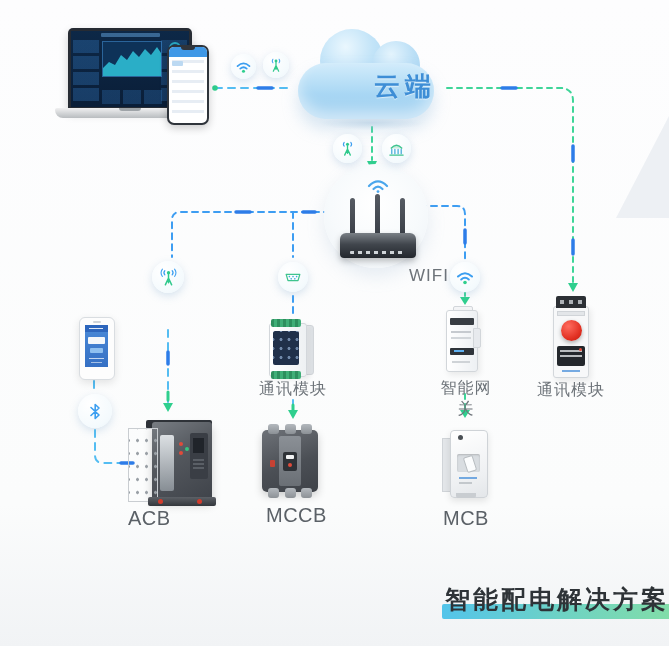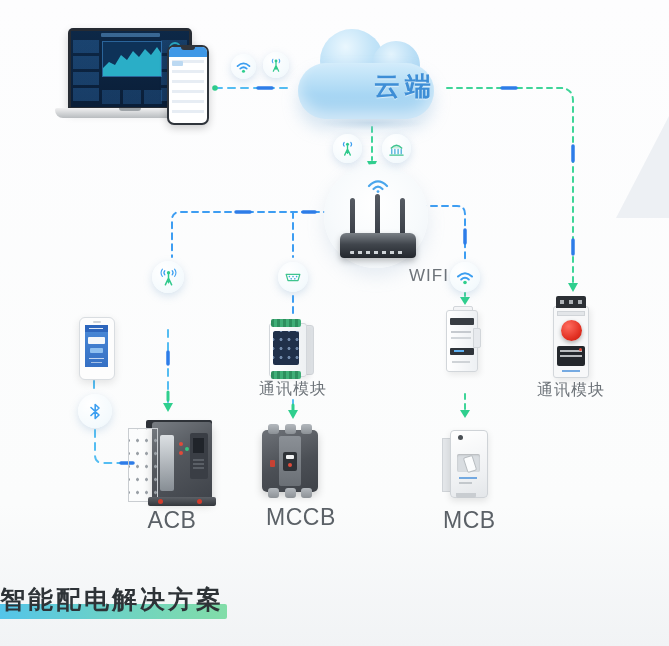--- a/index.html
+++ b/index.html
@@ -16,21 +16,21 @@
   .ln-accent{stroke:#2d7ce8;stroke-width:3.5;fill:none;stroke-linecap:round;}
   .ln-greenseg{stroke:#2fcf8e;stroke-width:3;fill:none;stroke-linecap:round;}
   .arrow{fill:#2fcf8e;}
   .dot-green{fill:#2fcf8e;}
   
   .icirc{position:absolute;border-radius:50%;z-index:3;display:flex;align-items:center;justify-content:center;
     background:radial-gradient(circle at 35% 30%,#ffffff 0%,#f4fafd 70%,#e9f3f9 100%);
     box-shadow:0 3px 8px rgba(120,160,200,.28);}
   
   .lbl{position:absolute;color:#6d7379;z-index:2;}
-  .lbl-en{font-size:23px;color:#5b6167;text-align:center;letter-spacing:.5px;}
+  .lbl-en{font-size:20px;color:#5b6167;letter-spacing:.5px;}
   .lbl-cn{font-size:16px;text-align:center;letter-spacing:1px;}
   
   .laptop{position:absolute;left:55px;top:28px;width:150px;height:92px;z-index:2;}
   .laptop-screen{position:absolute;left:13px;top:0;width:124px;height:82px;background:#262b33;
     border-radius:5px 5px 0 0;padding:3px;box-sizing:border-box;box-shadow:0 4px 10px rgba(0,0,0,.18);}
   .laptop-display{position:relative;width:100%;height:100%;background:linear-gradient(180deg,#0d2847,#0a1e38);overflow:hidden;}
   .ld-title{position:absolute;left:25%;top:2px;width:50%;height:4px;background:rgba(110,180,240,.45);border-radius:1px;}
   .ld-left{position:absolute;left:2px;top:9px;width:26px;bottom:3px;
     background:repeating-linear-gradient(180deg,rgba(60,140,220,.28) 0 13px,rgba(0,0,0,0) 13px 16px);}
   .ld-right{position:absolute;right:2px;top:9px;width:26px;bottom:3px;
@@ -175,21 +175,21 @@
   .label-monitoring .sep{display:inline-block;width:12px;}
   .label-cellular{left:135px;top:289px;width:66px;line-height:18px;}
   .label-wifi{left:409px;top:266px;font-size:17px;letter-spacing:1px;}
   .label-comm{left:258px;top:379px;width:70px;}
   .label-gw{left:433px;top:378px;width:66px;}
   .label-isw{left:537px;top:380px;width:68px;}
   .label-acb{left:128px;top:507px;width:88px;}
   .label-mccb{left:258px;top:504px;width:64px;margin-left:8px;}
   .label-mcb{left:443px;top:507px;width:44px;}
   
-  .title-wrap{position:absolute;left:0;top:583px;width:669px;text-align:left;z-index:2;}
+  .title-wrap{position:absolute;left:0;top:583px;width:669px;text-align:right;z-index:2;}
   .title-inline{position:relative;display:inline-block;}
   .title-bar{position:absolute;left:-3px;right:-3px;bottom:-3px;height:15px;border-radius:2px;z-index:0;
     background:linear-gradient(90deg,#53c4ea 0%,#6fd3c2 55%,#82dda8 100%);}
   .title-text{position:relative;z-index:1;font-size:25px;font-weight:bold;letter-spacing:3px;color:#2e3337;}
   
   .sz25{width:25px;height:25px;} .sz26{width:26px;height:26px;} .sz29{width:29px;height:29px;}
   .sz30{width:30px;height:30px;} .sz32{width:32px;height:32px;} .sz34{width:34px;height:34px;}
 </style>
 </head>
 <body>
@@ -407,20 +407,21 @@
   <div class="gw">
     <div class="gw-tab"></div>
     <div class="gw-body"></div>
     <div class="gw-band1"></div>
     <div class="gw-step"></div>
     <div class="gw-line1"></div>
     <div class="gw-line2"></div>
     <div class="gw-band2"></div>
     <div class="gw-line3"></div>
   </div>
+  <div class="lbl lbl-cn label-gw">智能网关</div>
 
   <div class="mcb">
     <div class="mcb-rail"></div>
     <div class="mcb-body"></div>
     <div class="mcb-screw"></div>
     <div class="mcb-win">
       <div class="mcb-lever"></div>
     </div>
     <div class="mcb-lbl1"></div>
     <div class="mcb-lbl2"></div>

